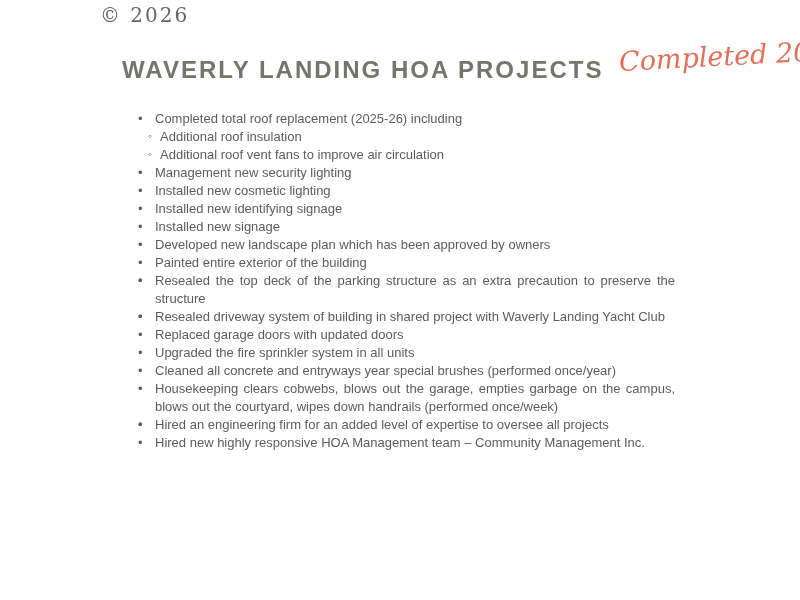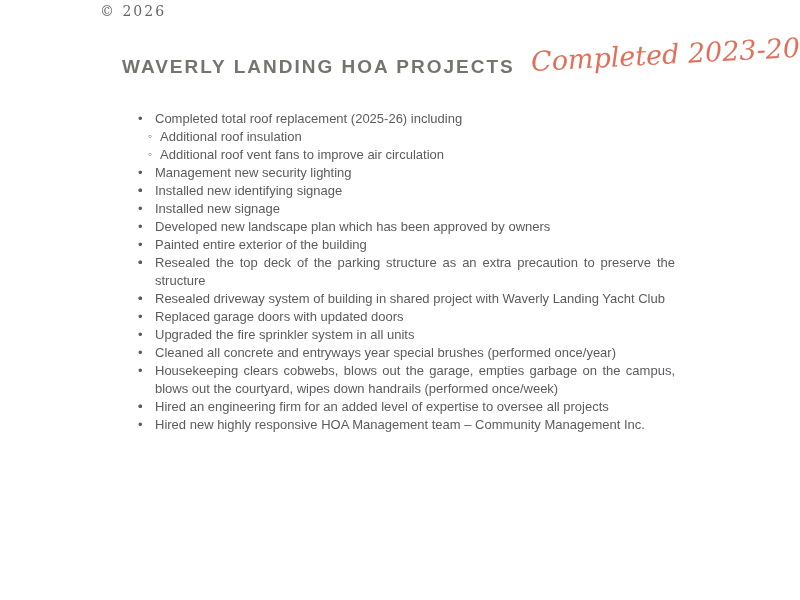--- a/index.html
+++ b/index.html
@@ -14,34 +14,34 @@
   body {
     position:relative;
     background:var(--background);
     font-family:"Liberation Sans", sans-serif;
     overflow:hidden;
   }
   .copyright {
     position:absolute;
     left:100px; top:3px;
     font-family:"DejaVu Serif", serif;
-    font-size:14px;
+    font-size:20px;
     letter-spacing:2px;
     color:var(--copyright-gray);
     opacity:0.85;
   }
   .header {
     position:absolute;
     left:122px; top:44px;
     display:flex;
     align-items:flex-start;
     white-space:nowrap;
   }
   .title {
-    font-size:19px;
+    font-size:24px;
     font-weight:bold;
     letter-spacing:2px;
     color:var(--title-gray);
     padding-top:12px;
     text-align:right;
   }
   .script {
     margin-left:16px;
     margin-top:2px;
     font-family:"DejaVu Serif", serif;
@@ -95,21 +95,21 @@
   <div class="title">WAVERLY LANDING HOA PROJECTS</div>
   <div class="script">Completed 2023-2026</div>
 </div>
 
 <ul class="projects">
     <li class="item"><span class="bullet">•</span><span class="txt">Completed total roof replacement (2025-26) including</span><ul class="sub">
         <li class="sub-item"><span class="sub-bullet">◦</span><span class="txt">Additional roof insulation</span></li>
         <li class="sub-item"><span class="sub-bullet">◦</span><span class="txt">Additional roof vent fans to improve air circulation</span></li>
       </ul></li>
     <li class="item"><span class="bullet">•</span><span class="txt">Management new security lighting</span></li>
-    <li class="item"><span class="bullet">•</span></li>
+    <li class="item"><span class="bullet">•</span><span class="txt">Installed new cosmetic lighting</span></li>
     <li class="item"><span class="bullet">•</span><span class="txt">Installed new identifying signage</span></li>
     <li class="item"><span class="bullet">•</span><span class="txt">Installed new signage</span></li>
     <li class="item"><span class="bullet">•</span><span class="txt">Developed new landscape plan which has been approved by owners</span></li>
     <li class="item"><span class="bullet">•</span><span class="txt">Painted entire exterior of the building</span></li>
     <li class="item"><span class="bullet">•</span></li>
     <li class="item"><span class="bullet">•</span><span class="txt">Resealed the top deck of the parking structure as an extra precaution to preserve the structure</span></li>
     <li class="item"><span class="bullet">•</span></li>
     <li class="item"><span class="bullet">•</span><span class="txt">Resealed driveway system of building in shared project with Waverly Landing Yacht Club</span></li>
     <li class="item"><span class="bullet">•</span><span class="txt">Replaced garage doors with updated doors</span></li>
     <li class="item"><span class="bullet">•</span><span class="txt">Upgraded the fire sprinkler system in all units</span></li>

